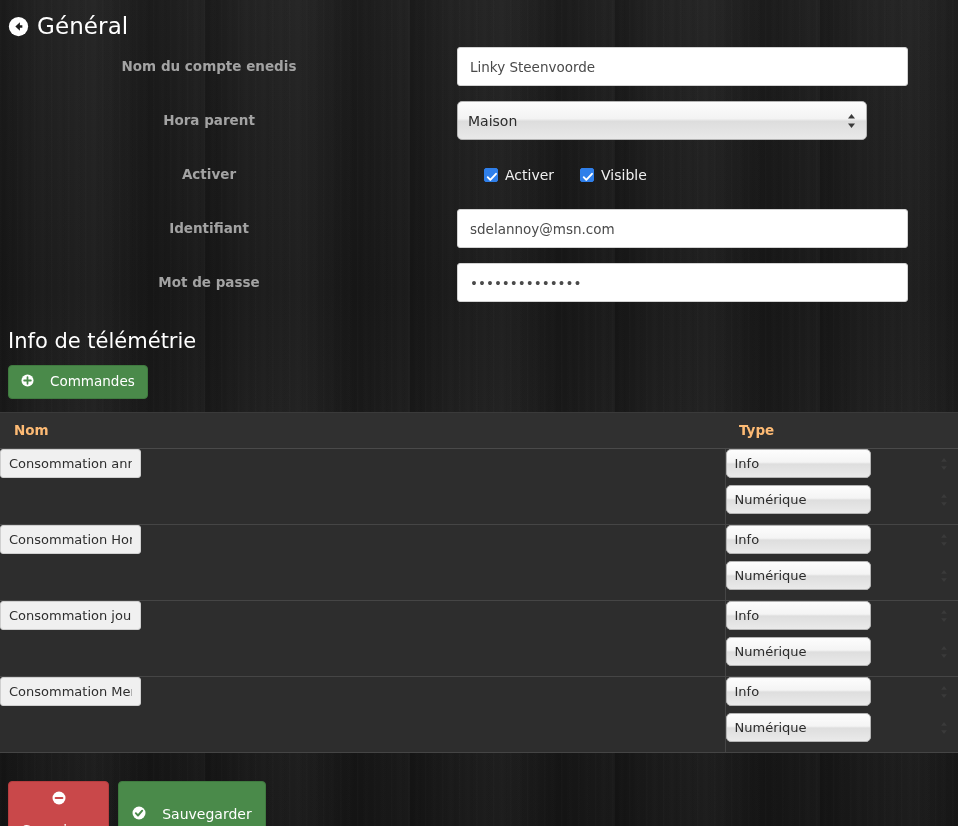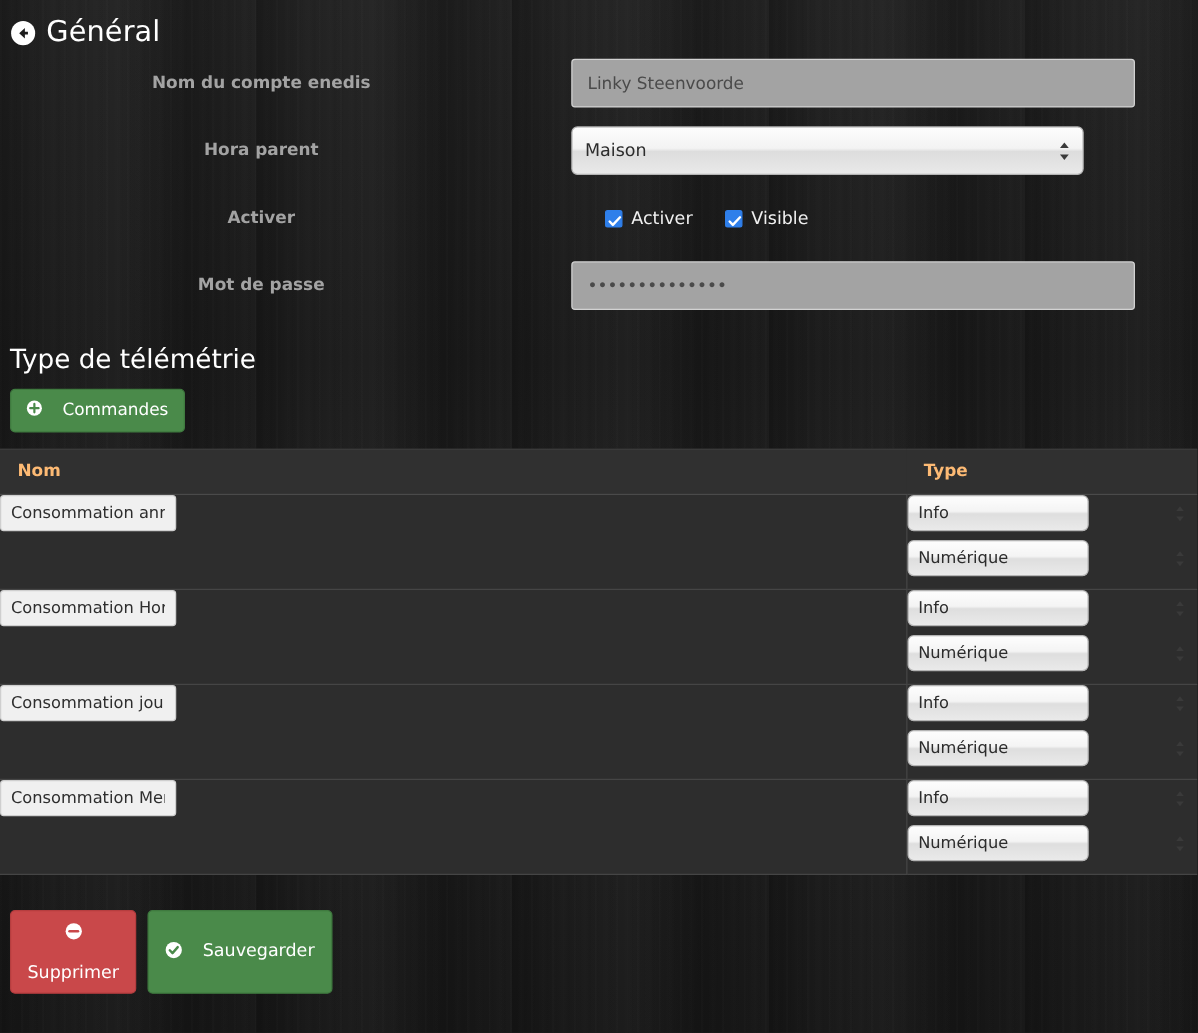--- a/index.html
+++ b/index.html
@@ -78,21 +78,21 @@
     padding-right: 24px;
   }
   input.txt {
     display: block;
     width: 451px;
     height: 39px;
     padding: 6px 12px;
     font-size: 13.5px;
     font-family: "DejaVu Sans", "Liberation Sans", sans-serif;
     color: #4a4a4a;
-    background: #a3a3a3;
+    background: #ffffff;
     border: 1px solid #d2d2d2;
     border-radius: 3px;
     outline: none;
   }
   input.txt::placeholder { color: #9a9a9a; }
 
   select.sel {
     display: block;
     width: 410px;
     height: 39px;
@@ -292,31 +292,37 @@
             <svg viewBox="0 0 14 14" width="14" height="14" aria-hidden="true">
               <path d="M2.7 7.2 L5.3 9.9 L11 3.8" stroke="#ffffff" stroke-width="1.9" fill="none" stroke-linecap="round" stroke-linejoin="round"></path>
             </svg>
           </span>
           <span class="check-label">Visible</span>
         </label>
       </div>
     </div>
   </div>
 
+  <div class="form-row">
+    <div class="form-label">Identifiant</div>
+    <div class="form-control-wrap">
+      <input class="txt" type="text" value="sdelannoy@msn.com" style="">
+    </div>
+  </div>
 
   <div class="form-row">
     <div class="form-label">Mot de passe</div>
     <div class="form-control-wrap">
       <input class="txt" type="text" value="••••••••••••••" style="">
     </div>
   </div>
 
 </div>
 
-<div class="section-title">Type de télémétrie</div>
+<div class="section-title">Info de télémétrie</div>
 
 <div class="btn-cmd-wrap">
   <button class="btn btn-green">
     <span>
       <svg viewBox="0 0 14 14" width="13" height="13" aria-hidden="true">
         <circle cx="7" cy="7" r="6.5" fill="#ffffff"></circle>
         <path d="M7 3.4 V10.6 M3.4 7 H10.6" stroke="#4a8a4a" stroke-width="1.9" stroke-linecap="round"></path>
       </svg>
     </span>
     <span>Commandes</span>

